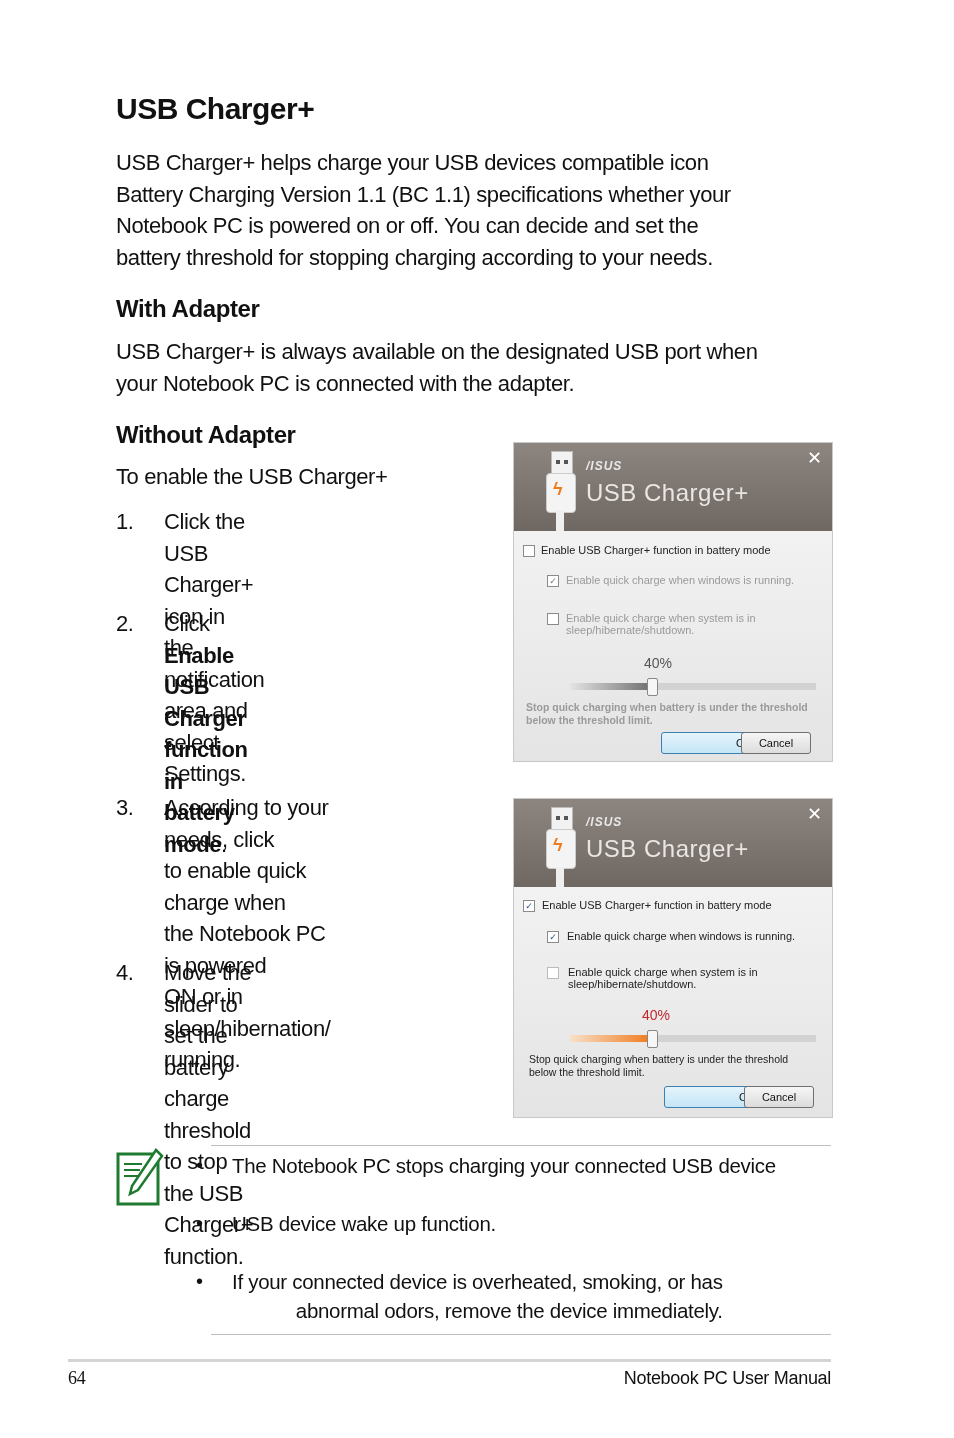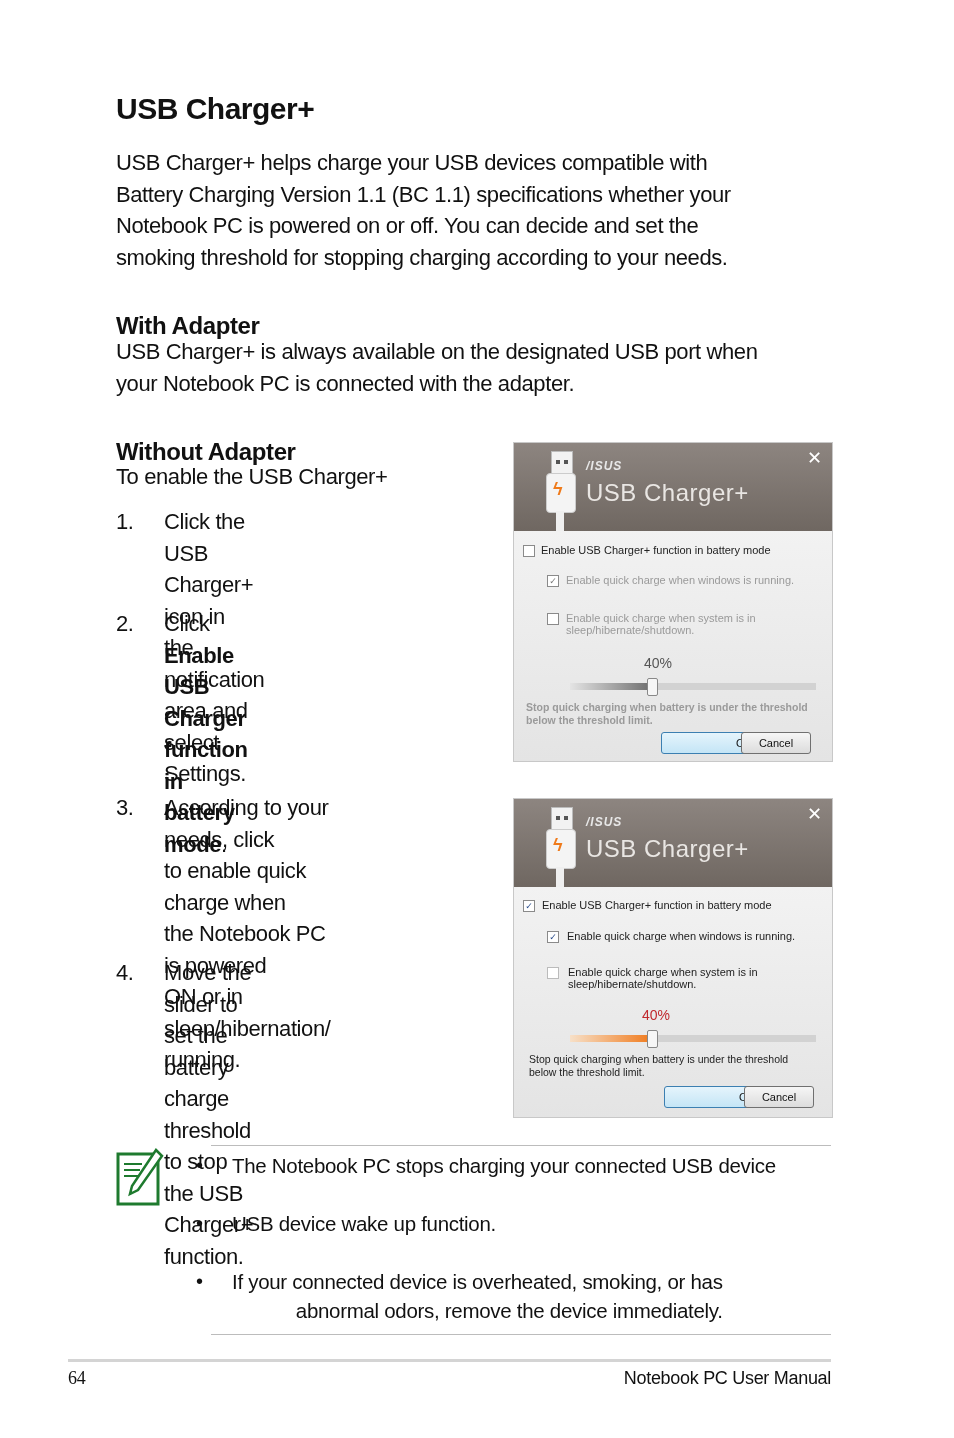--- a/index.html
+++ b/index.html
@@ -1,20 +1,20 @@
 <!DOCTYPE html>
 <html><head>
 <meta charset="utf-8">
 <style>
   html,body{margin:0;padding:0;background:#fff;}
   body{width:954px;height:1438px;position:relative;overflow:hidden;font-family:"Liberation Sans",sans-serif;color:#111;}
   .abs{position:absolute;}
   .h1{left:116px;top:92px;font-size:30px;font-weight:bold;letter-spacing:-0.5px;}
   .p{font-size:22px;line-height:31.5px;letter-spacing:-0.4px;}
-  .h2{font-size:24px;font-weight:bold;letter-spacing:-0.4px;margin-top:17px;}
+  .h2{font-size:24px;font-weight:bold;letter-spacing:-0.4px;}
   .step{position:absolute;font-size:22px;line-height:31.5px;letter-spacing:-0.4px;}
   .step .num{position:absolute;left:0;top:0;}
   .step .txt{position:absolute;left:48px;top:0;}
   b{font-weight:bold;}
 
   
   .dlg{position:absolute;width:318px;height:318px;border:1px solid #c8c8c8;background:#eeeeee;overflow:hidden;}
   .dlg .hdr{position:absolute;left:0;top:0;width:318px;height:88px;background:linear-gradient(180deg,#8d8580 0%,#6f6761 100%);}
   .dlg .hdr .close{position:absolute;right:10px;top:4px;color:#fff;font-size:18px;}
   .dlg .hdr .asus{position:absolute;left:72px;top:16px;color:#e8e8e8;font-size:12px;font-weight:bold;font-style:italic;letter-spacing:1px;}
@@ -42,24 +42,24 @@
   .bullet{position:absolute;left:196px;font-size:20px;}
   .btxt{position:absolute;left:232px;font-size:20.5px;line-height:29px;letter-spacing:-0.3px;}
   .footer-rule{position:absolute;left:68px;top:1359px;width:763px;height:3px;background:#d4d4d4;}
   .footer{position:absolute;top:1368px;font-size:18px;letter-spacing:-0.3px;}
 </style>
 </head>
 <body>
 
 <div class="abs h1">USB Charger+</div>
 <div class="abs p" style="left:116px;top:147px;">
-  <div>USB Charger+ helps charge your USB devices compatible with</div>
+  <div>USB Charger+ helps charge your USB devices compatible icon</div>
   <div>Battery Charging Version 1.1 (BC 1.1) specifications whether your</div>
   <div>Notebook PC is powered on or off. You can decide and set the</div>
-  <div>smoking threshold for stopping charging according to your needs.</div>
+  <div>battery threshold for stopping charging according to your needs.</div>
 </div>
 
 <div class="abs h2" style="left:116px;top:295px;">With Adapter</div>
 <div class="abs p" style="left:116px;top:336px;">
   <div>USB Charger+ is always available on the designated USB port when</div>
   <div>your Notebook PC is connected with the adapter.</div>
 </div>
 
 <div class="abs h2" style="left:116px;top:421px;">Without Adapter</div>
 <div class="abs p" style="left:116px;top:461px;">To enable the USB Charger+</div>

